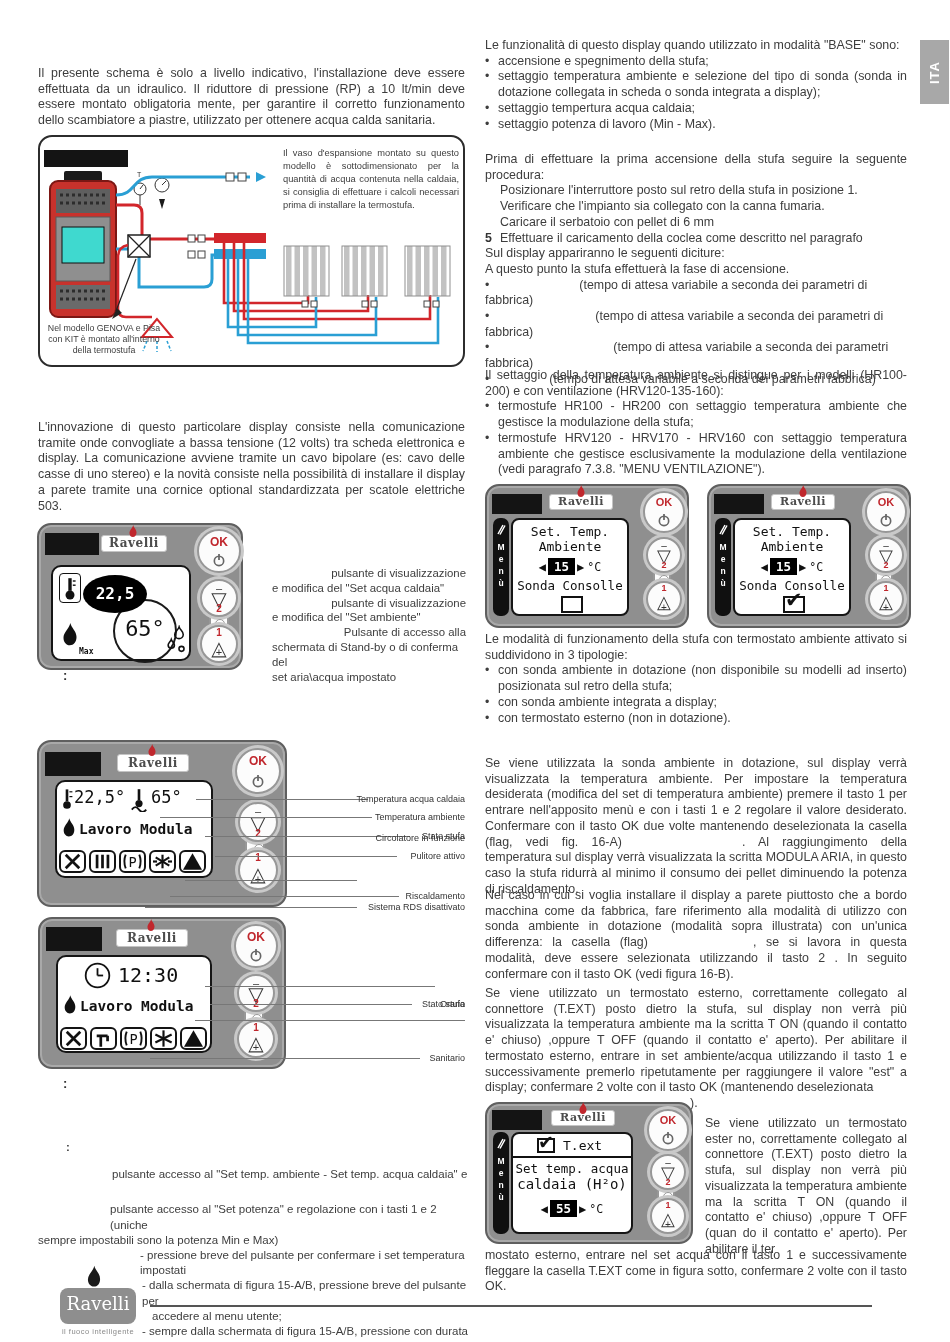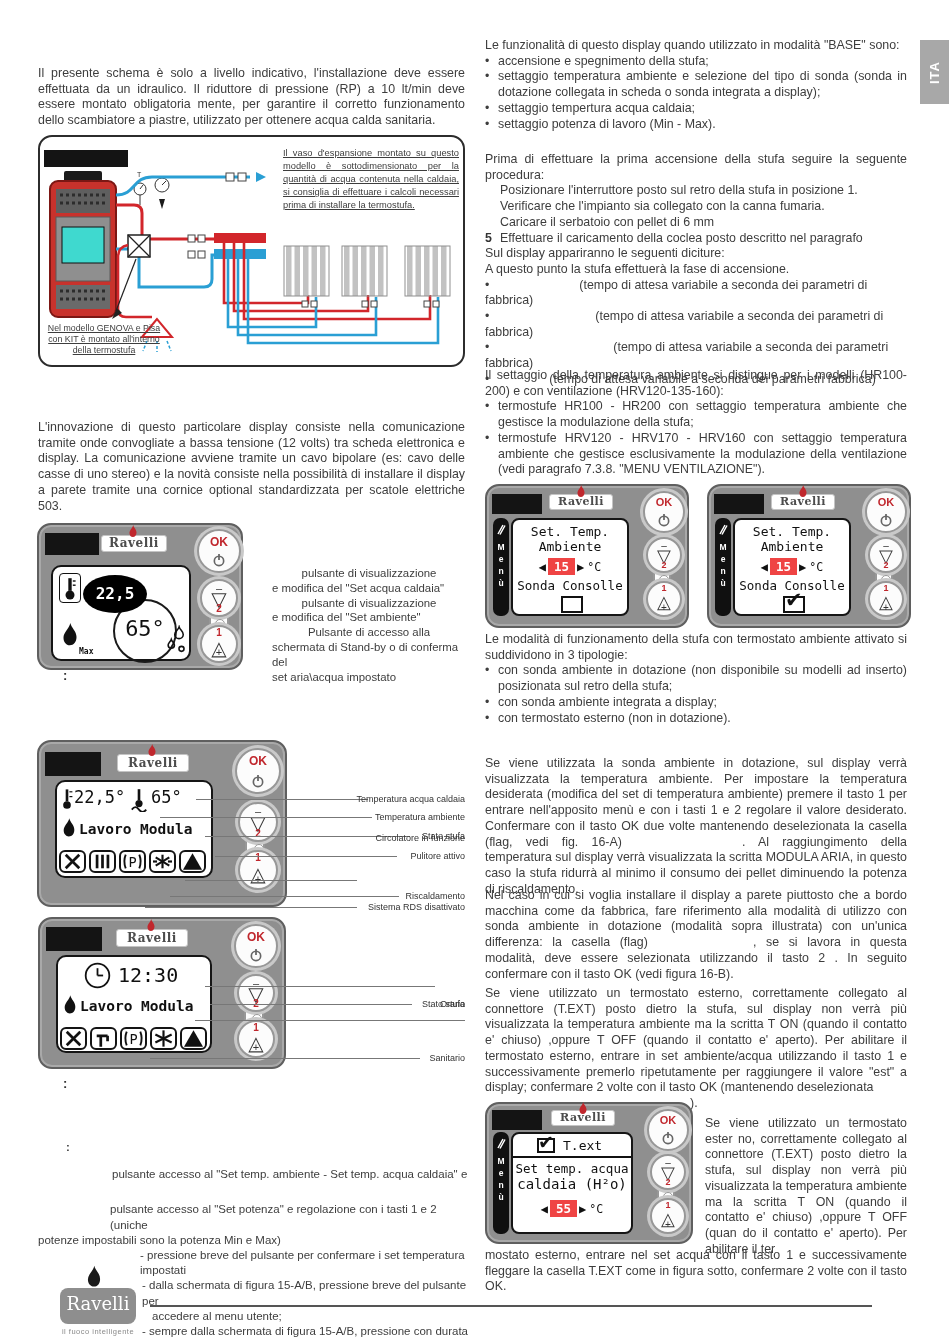--- a/index.html
+++ b/index.html
@@ -13,21 +13,21 @@
   .indent{padding-left:15px;}
   .stepnum{display:inline-block;width:15px;font-weight:bold;color:#333;}
   .gap{display:inline-block;height:1px;}
   .colon{position:absolute;font-weight:bold;font-size:13px;color:#333;}
   
   #ita-tab{position:absolute;left:920px;top:40px;width:29px;height:64px;background:#a8a8a8;
            display:flex;align-items:center;justify-content:center;}
   #ita-tab span{color:#fff;font-weight:bold;font-size:13px;letter-spacing:1px;transform:rotate(-90deg);}
   
   #diagram{position:absolute;left:38px;top:135px;width:427px;height:232px;border:2px solid #2c2c2c;border-radius:14px;box-sizing:border-box;}
-  #diagram .note{position:absolute;color:#3d3d3d;text-decoration:underline;}
+  #diagram .note{position:absolute;color:#3d3d3d;}
   
   .panel{position:absolute;background:#8f8f8f;border:2px solid #5f5f5f;border-radius:14px;box-sizing:border-box;
          box-shadow:inset 0 0 0 2px #a9a9a9;}
   .pblack{position:absolute;background:#141414;}
   .plogo{position:absolute;background:#fff;border:1px solid #c4c4c4;border-radius:3px;}
   .plogo-t{position:absolute;left:0;right:0;top:0;bottom:0;text-align:center;
            font-family:"DejaVu Serif",serif;font-weight:bold;color:#4c4c4c;font-size:12px;line-height:15px;letter-spacing:.5px;}
   .lflame{position:absolute;width:10px;height:13px;}
   .screen{position:absolute;background:#fff;border:2px solid #151515;box-sizing:border-box;
           font-family:"DejaVu Sans Mono",monospace;color:#101010;}
@@ -43,30 +43,30 @@
   .icell{position:absolute;width:27px;height:23px;border:2px solid #141414;border-radius:6px;box-sizing:border-box;}
   .icell svg{width:100%;height:100%;}
   .menu{position:absolute;background:#101010;border-radius:7px;}
   .menu .pen{position:absolute;left:3px;top:4px;width:10px;height:14px;}
   .menu-t{position:absolute;top:24px;left:0;right:0;bottom:2px;color:#fff;font-size:8.5px;font-weight:bold;
           writing-mode:vertical-lr;text-orientation:upright;letter-spacing:2px;margin:auto;width:10px;}
   .cbx{position:absolute;background:#fff;border:2px solid #111;box-sizing:border-box;}
   .checkmark{position:absolute;font-size:21px;color:#111;line-height:1;font-family:"DejaVu Sans",sans-serif;}
   .vrow{position:absolute;left:0;right:0;text-align:center;white-space:nowrap;}
   .varr{font-size:12px;vertical-align:middle;}
-  .vbox{display:inline-block;background:#ef4444;color:#fff;font-weight:bold;font-size:12.5px;padding:1px 6px;
+  .vbox{display:inline-block;background:#000000;color:#fff;font-weight:bold;font-size:12.5px;padding:1px 6px;
         vertical-align:middle;margin:0 2px;font-family:"DejaVu Sans Mono",monospace;}
   .vunit{font-size:11.5px;vertical-align:middle;margin-left:3px;}
   .sline{position:absolute;left:0;right:0;text-align:center;}
   
   .co{position:absolute;right:485px;font-size:9px;color:#333;text-align:right;white-space:nowrap;}
   .coline{position:absolute;border-top:1px solid #777;height:0;}
   
   #fig15-notes{position:absolute;left:272px;top:566px;width:194px;font-size:11.4px;line-height:14.8px;color:#3d3d3d;}
-  #fig15-notes .r{text-align:center;}
+  #fig15-notes .r{text-align:right;}
   
   #bottom-left{position:absolute;left:38px;top:1140px;width:430px;font-size:11.5px;line-height:15.2px;color:#3d3d3d;}
   
   #footer-logo{position:absolute;left:60px;top:1288px;width:76px;height:36px;background:#8e8e8e;border-radius:8px;}
   #footer-logo span{position:absolute;left:0;right:0;top:5px;text-align:center;color:#fff;
         font-family:"DejaVu Serif",serif;font-size:18px;}
   #footer-flame{position:absolute;left:86px;top:1264px;width:16px;height:26px;}
   #footer-tag{position:absolute;left:52px;top:1327px;width:92px;text-align:center;font-size:7.5px;color:#8a8a8a;letter-spacing:.5px;}
   #footer-line{position:absolute;left:150px;top:1305px;width:722px;border-top:2px solid #555;}
 </style>
@@ -378,21 +378,21 @@
   <div class="coline" style="left:195px;top:1020px;width:270px"></div>
   <div class="coline" style="left:150px;top:1058px;width:270px"></div>
   <div class="co" style="top:1053px">Sanitario</div>
 
   <span class="colon" style="left:63px;top:1076px">:</span>
 
   <div id="bottom-left">
     <div style="margin-left:28px;font-weight:bold">:</div>
     <div style="margin-left:74px;margin-top:12px">pulsante accesso al "Set temp. ambiente - Set temp. acqua caldaia" e</div>
     <div style="margin-left:72px;margin-top:20px">pulsante accesso al "Set potenza" e regolazione con i tasti 1 e 2 (uniche</div>
-    <div>potenze impostabili sono la potenza Min e Max)</div>
+    <div>sempre impostabili sono la potenza Min e Max)</div>
     <div style="margin-left:102px">- pressione breve del pulsante per confermare i set temperatura impostati</div>
     <div style="margin-left:104px">- dalla schermata di figura 15-A/B, pressione breve del pulsante per</div>
     <div style="margin-left:114px">accedere al menu utente;</div>
     <div style="margin-left:104px">- sempre dalla schermata di figura 15-A/B, pressione con durata di 3</div>
 
   </div>
 
   <svg id="footer-flame" viewBox="0 0 10 14">
       <path d="M5.2 0C5.8 3 8.8 4.6 8.8 8.2 8.8 11.2 7.1 13 4.9 13 2.7 13 1.2 11 1.2 8.6 1.2 5.4 4.5 3.4 5.2 0Z" fill="#1a1a1a"></path>
     </svg>
@@ -420,21 +420,21 @@
         <span class="b">•</span>
         <span class="t">settaggio potenza di lavoro (Min - Max).</span>
       </div>
   </div>
 
   <div class="abs" style="left:485px;top:152px;width:422px">
     <div class="par">Prima di effettuare la prima accensione della stufa seguire la seguente procedura:</div>
     <div class="par indent">Posizionare l'interruttore posto sul retro della stufa in posizione 1.</div>
     <div class="par indent">Verificare che l'impianto sia collegato con la canna fumaria.</div>
     <div class="par indent">Caricare il serbatoio con pellet di 6 mm</div>
-    <div class="par"><span class="stepnum">5</span><span>Effettuare il caricamento della coclea posto descritto nel paragrafo</span></div>
+    <div class="par"><span class="stepnum">5</span><span>Effettuare il caricamento della coclea come descritto nel paragrafo</span></div>
     <div class="par">Sul display appariranno le seguenti diciture:</div>
     <div class="par">A questo punto la stufa effettuerà la fase di accensione.</div>
     <div class="par" style="text-align:left"><span>•</span><span style="display:inline-block;width:90px"></span><span>(tempo di attesa variabile a seconda dei parametri di fabbrica)</span></div>
     <div class="par" style="text-align:left"><span>•</span><span style="display:inline-block;width:106px"></span><span>(tempo di attesa variabile a seconda dei parametri di fabbrica)</span></div>
     <div class="par" style="text-align:left"><span>•</span><span style="display:inline-block;width:124px"></span><span>(tempo di attesa variabile a seconda dei parametri fabbrica)</span></div>
     <div class="par" style="text-align:left"><span>•</span><span style="display:inline-block;width:60px"></span><span>(tempo di attesa variabile a seconda dei parametri fabbrica)</span></div>
   </div>
 
   <div class="abs" style="left:485px;top:368px;width:422px">
     <div class="par">Il settaggio della temperatura ambiente si distingue per i modelli  (HR100-200) e con ventilazione (HRV120-135-160):</div>

